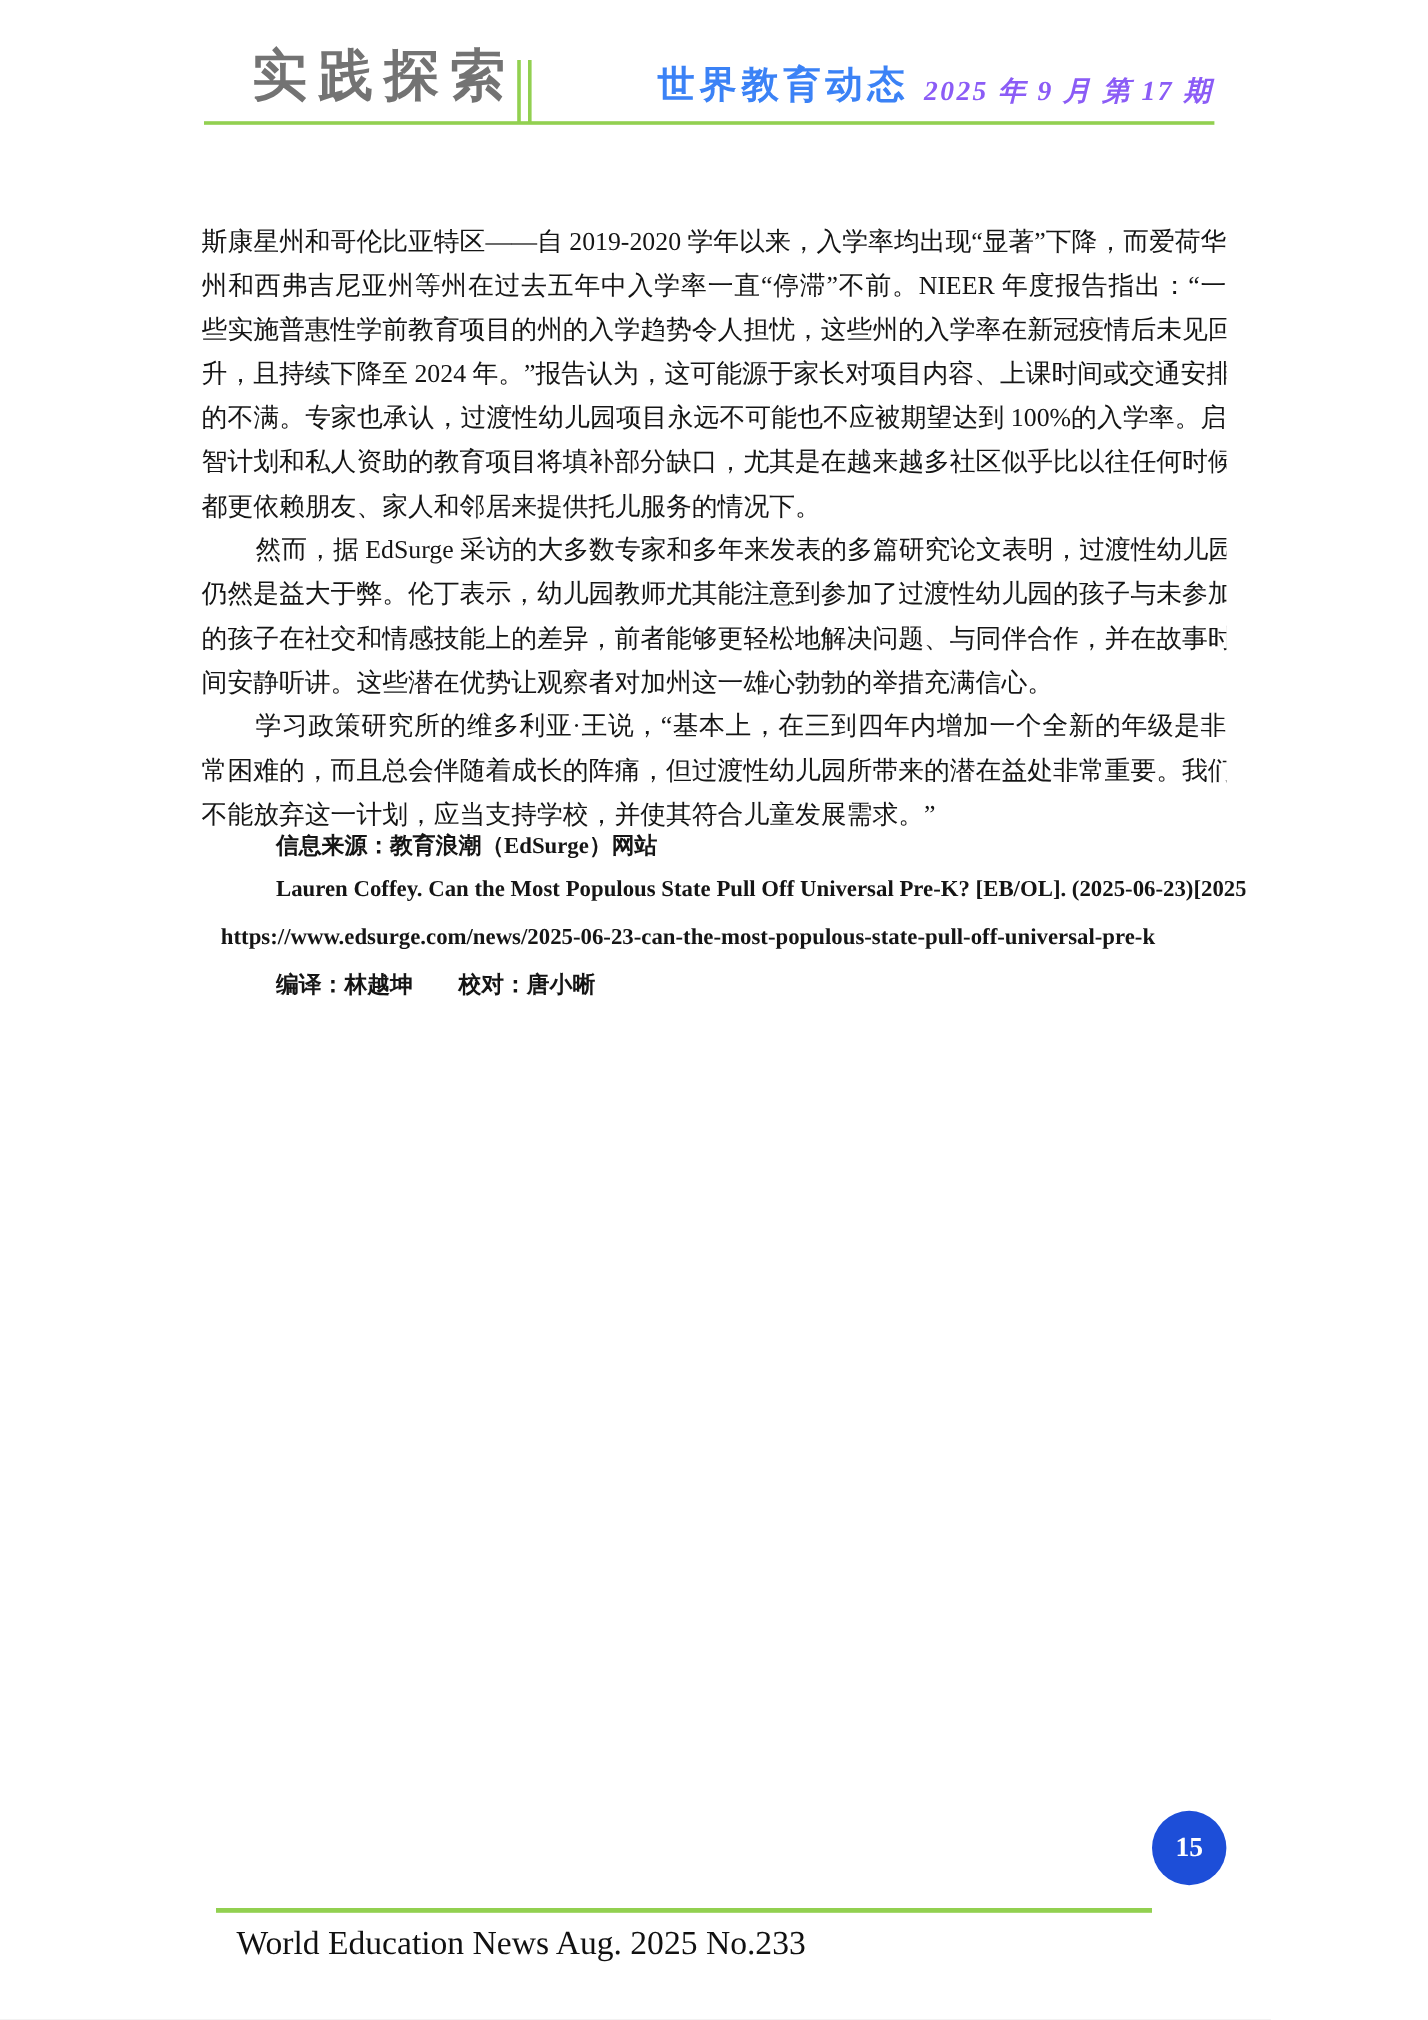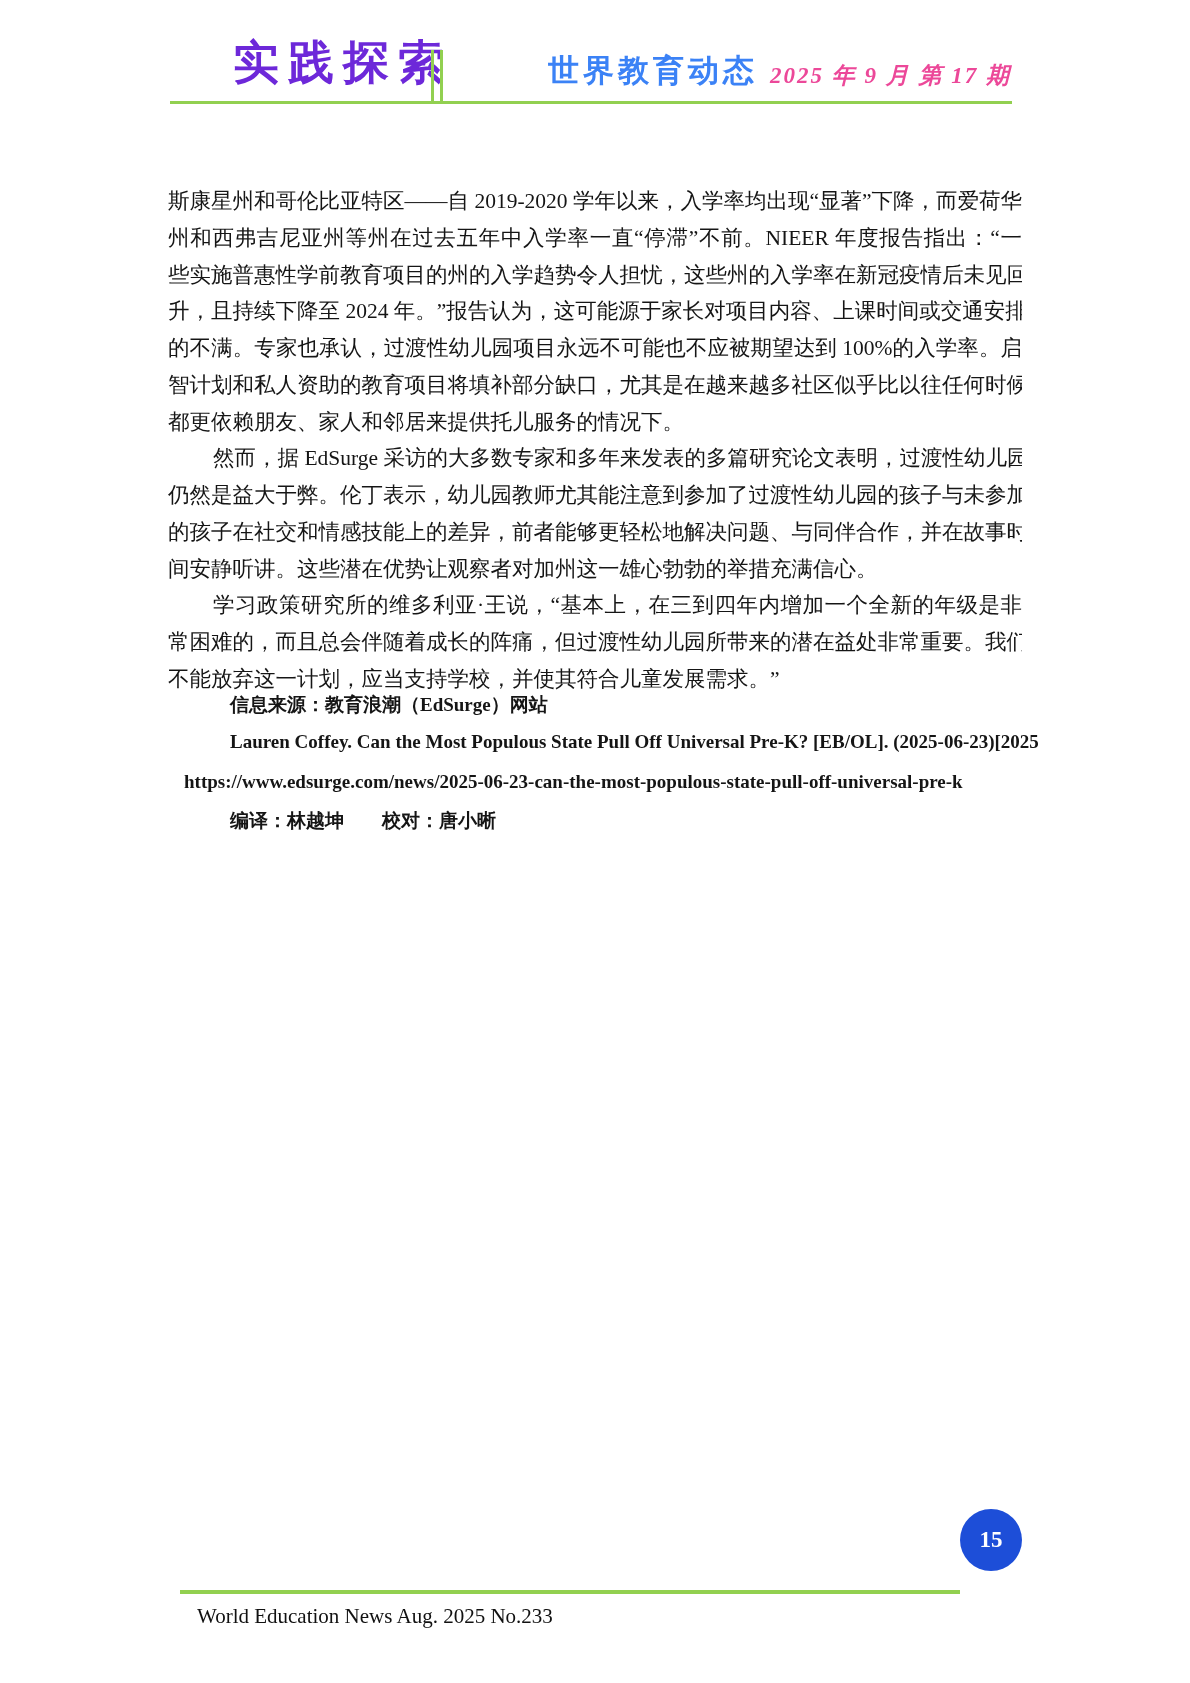--- a/index.html
+++ b/index.html
@@ -15,23 +15,22 @@
   }
 
   
   .section-title {
     position: absolute;
     left: 210px; top: 32px;
     font-size: 46px;
     font-weight: bold;
     letter-spacing: 9px;
     font-family: "Liberation Serif", "DejaVu Serif", serif;
-    color: #6d28d9;
+    color: #737373;
     white-space: nowrap;
-    margin-left: 23px;
   }
   .vline {
     position: absolute;
     top: 50px;
     width: 3px; height: 53px;
     background: #92d050;
   }
   .vline.v1 { left: 431px; }
   .vline.v2 { left: 440px; }
   .journal-title {
@@ -43,21 +42,21 @@
     color: #3b82f6;
     white-space: nowrap;
   }
   .issue-info {
     position: absolute;
     left: 770px; top: 60px;
     font-size: 23px;
     font-style: italic;
     font-weight: 600;
     letter-spacing: 2px;
-    color: #ec4899;
+    color: #8b5cf6;
     white-space: nowrap;
   }
   .header-rule {
     position: absolute;
     left: 170px; top: 101px;
     width: 842px; height: 3px;
     background: #92d050;
   }
 
   
@@ -115,21 +114,21 @@
     color: #ffffff;
     font-size: 23px;
     font-weight: bold;
     text-align: center;
     line-height: 62px;
     font-family: "Liberation Serif", "DejaVu Serif", serif;
   }
   .footer-text {
     position: absolute;
     left: 197px; top: 1604px;
-    font-size: 21px;
+    font-size: 28px;
     color: #111;
     white-space: nowrap;
     font-family: "Liberation Serif", "DejaVu Serif", serif;
   }
 </style>
 </head>
 <body>
 
 <div class="page">
 

